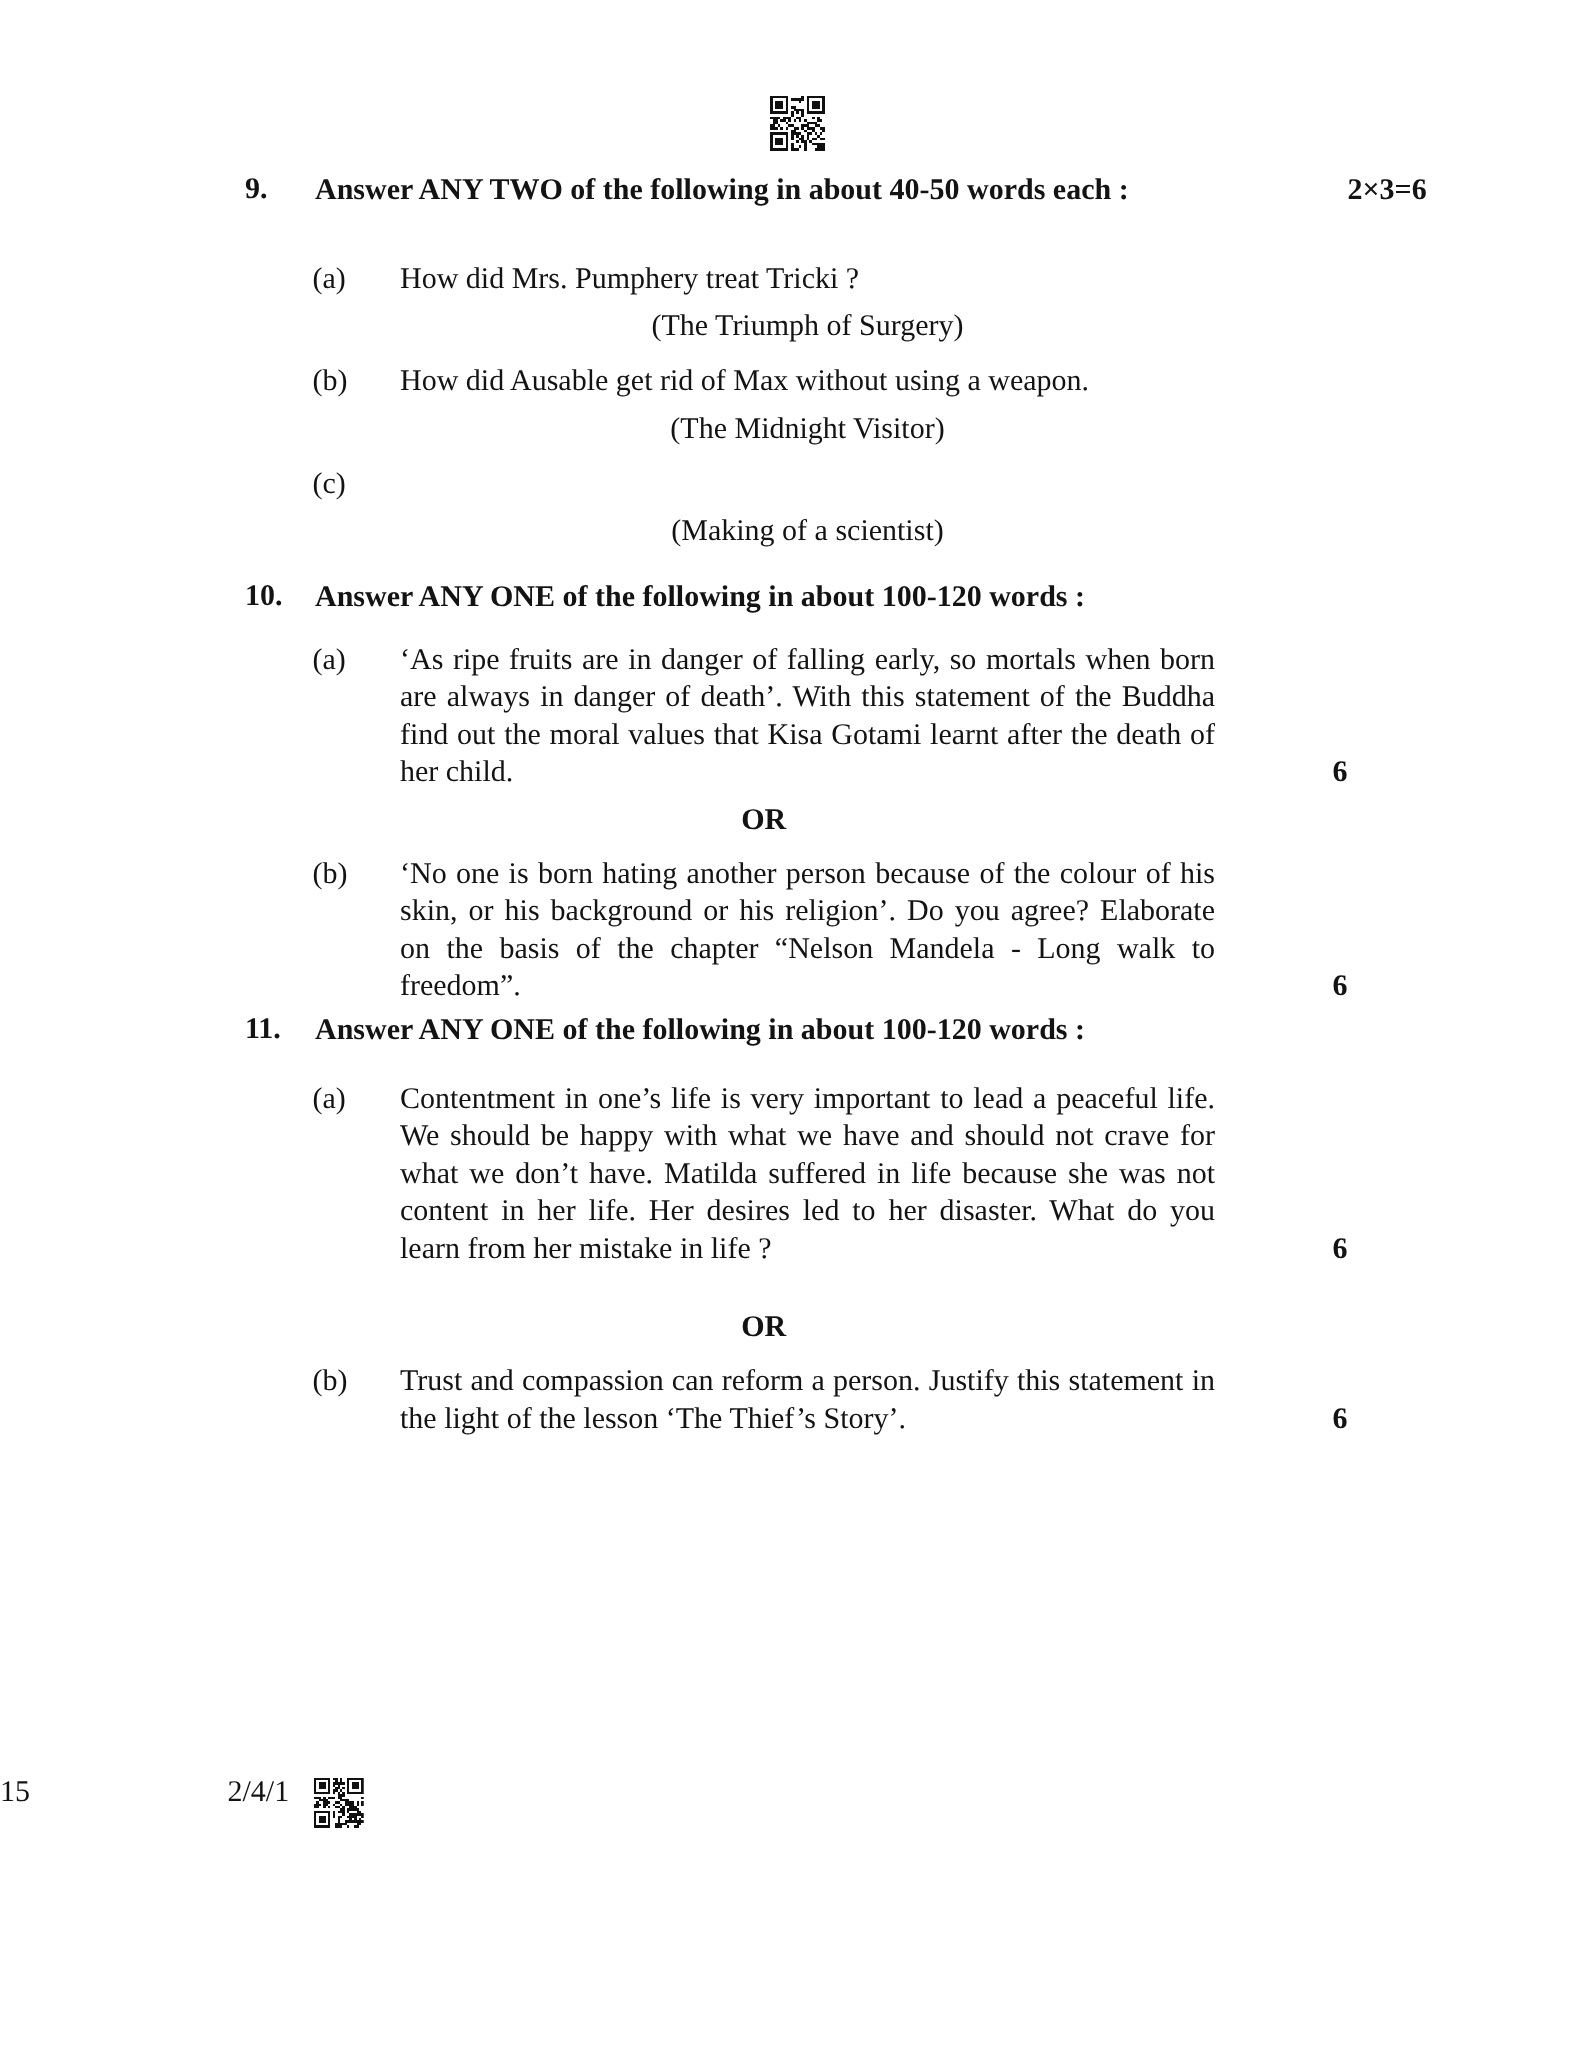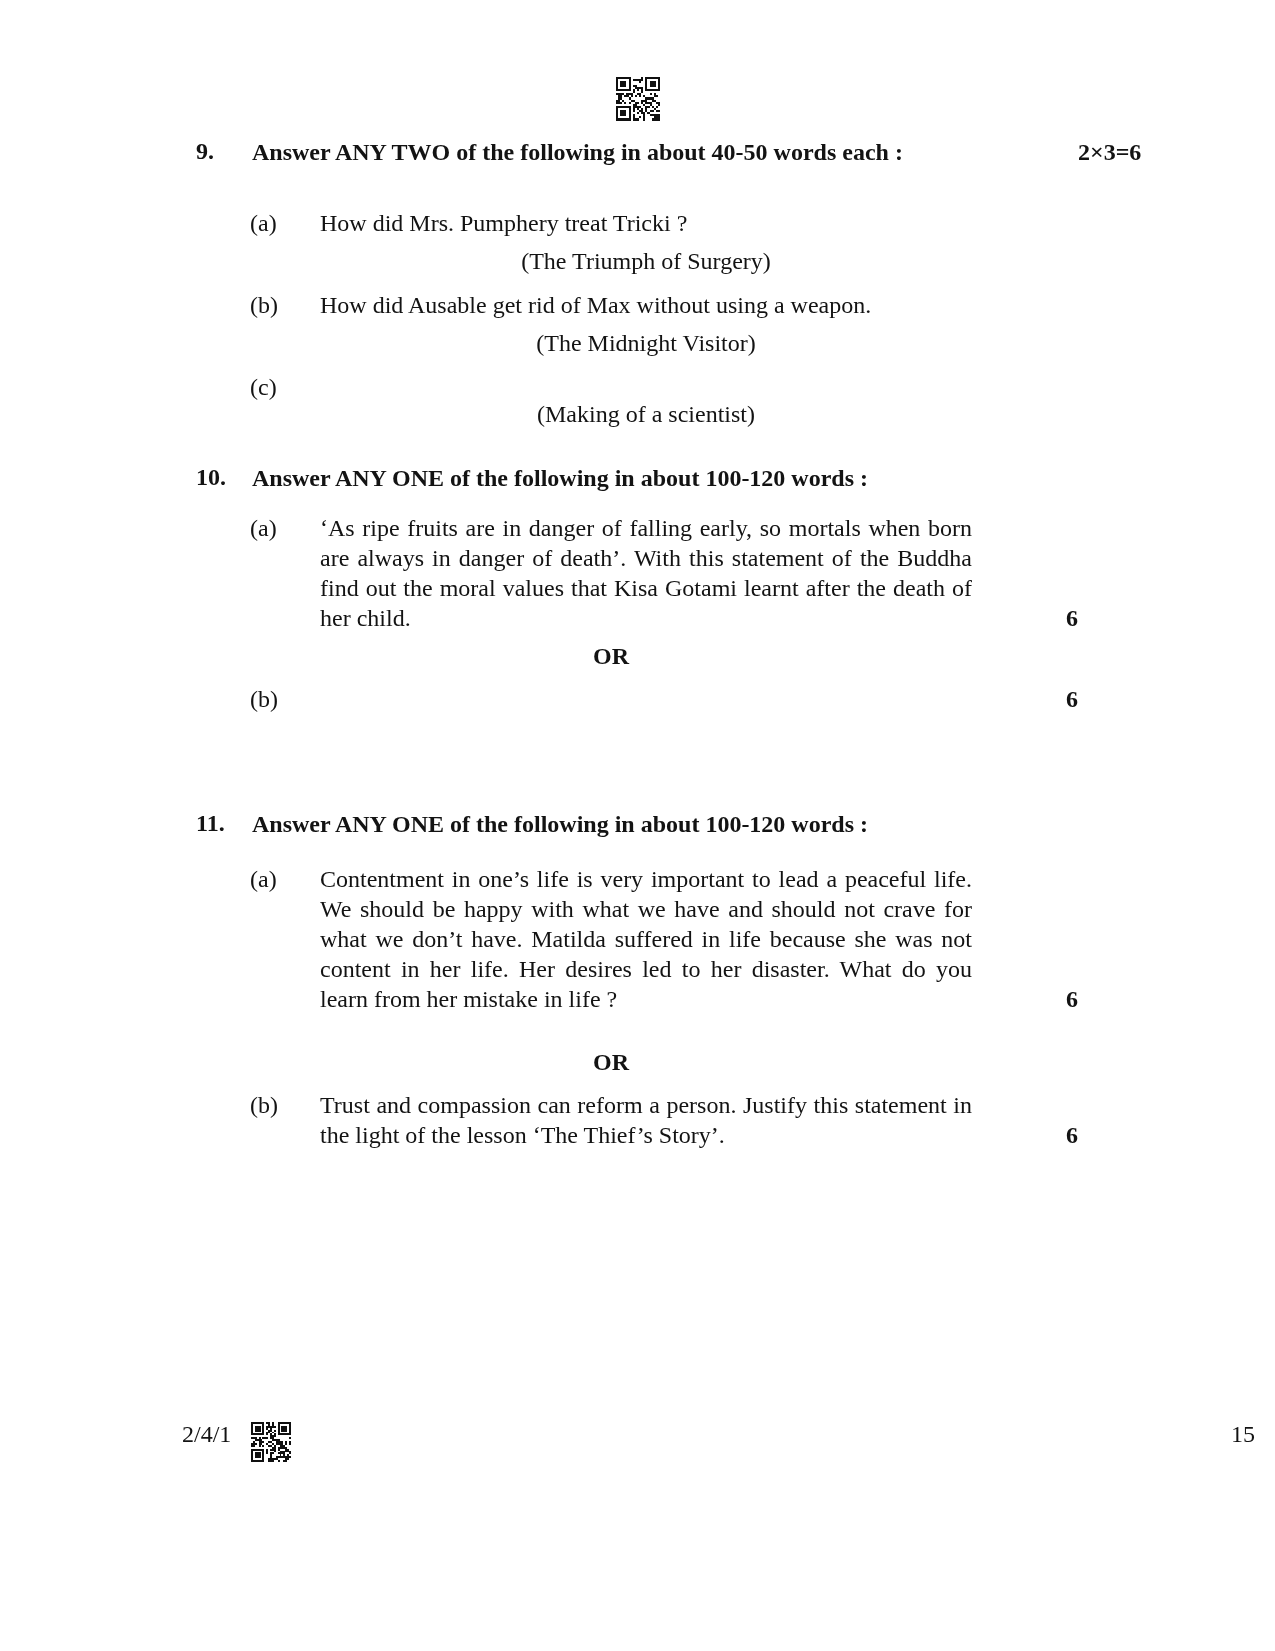--- a/index.html
+++ b/index.html
@@ -21,21 +21,21 @@
   .q-title{font-weight:bold;text-align:justify;line-height:33px;}
   .lbl{grid-column:2;}
   .body-text{grid-column:3;text-align:justify;}
   .attr{text-align:center;}
   .marks{grid-column:4;text-align:right;font-weight:bold;align-self:end;line-height:33px;}
   .s-row .marks{line-height:30px;}
   .or-row{position:absolute;left:250px;width:722px;text-align:center;font-weight:bold;}
   .qr{position:absolute;}
   .qr rect{fill:#101010;}
   .footer-code{position:absolute;left:182px;top:1419px;}
-  .footer-page{position:absolute;left:12px;width:1243px;top:1419px;text-align:right;}
+  .footer-page{position:absolute;left:0;width:1243px;top:1419px;text-align:left;}
 </style>
 </head>
 <body>
 
 <div class="page">
 
   <svg class="qr" style="left:616px;top:76px;width:44px;height:45px;" viewBox="0 0 21 21" shape-rendering="crispEdges">
       <rect x="0" y="0" width="1" height="1"></rect>
       <rect x="1" y="0" width="1" height="1"></rect>
       <rect x="2" y="0" width="1" height="1"></rect>
@@ -275,39 +275,40 @@
     <span class="lbl">(b)</span>
     <span class="body-text">How did Ausable get rid of Max without using a weapon.</span>
   </div>
   <div class="row s-row" style="top:328px">
     <span class="body-text attr">(The Midnight Visitor)</span>
   </div>
 
   <div class="row s-row" style="top:372px">
     <span class="lbl">(c)</span>
   </div>
-  <div class="row s-row" style="top:399px">
+  <div class="row s-row" style="top:410px">
     <span class="body-text attr">(Making of a scientist)</span>
   </div>
 
   <div class="row q-row" style="top:462px">
     <span class="num">10.</span>
     <span class="q-title">Answer ANY ONE of the following in about 100-120 words :</span>
   </div>
 
   <div class="row s-row" style="top:513px">
     <span class="lbl">(a)</span>
     <span class="body-text">‘As ripe fruits are in danger of falling early, so mortals when born are always in danger of death’. With this statement of the Buddha find out the moral values that Kisa Gotami learnt after the death of her child.</span>
     <span class="marks">6</span>
   </div>
 
   <div class="or-row" style="top:641px">OR</div>
 
   <div class="row s-row" style="top:684px">
     <span class="lbl">(b)</span>
+    <span class="body-text">‘No one is born hating another person because of the colour of his skin, or his background or his religion’. Do you agree? Elaborate on the basis of the chapter “Nelson Mandela - Long walk to freedom”.</span>
     <span class="marks">6</span>
   </div>
 
   <div class="row q-row" style="top:808px">
     <span class="num">11.</span>
     <span class="q-title">Answer ANY ONE of the following in about 100-120 words :</span>
   </div>
 
   <div class="row s-row" style="top:864px">
     <span class="lbl">(a)</span>

